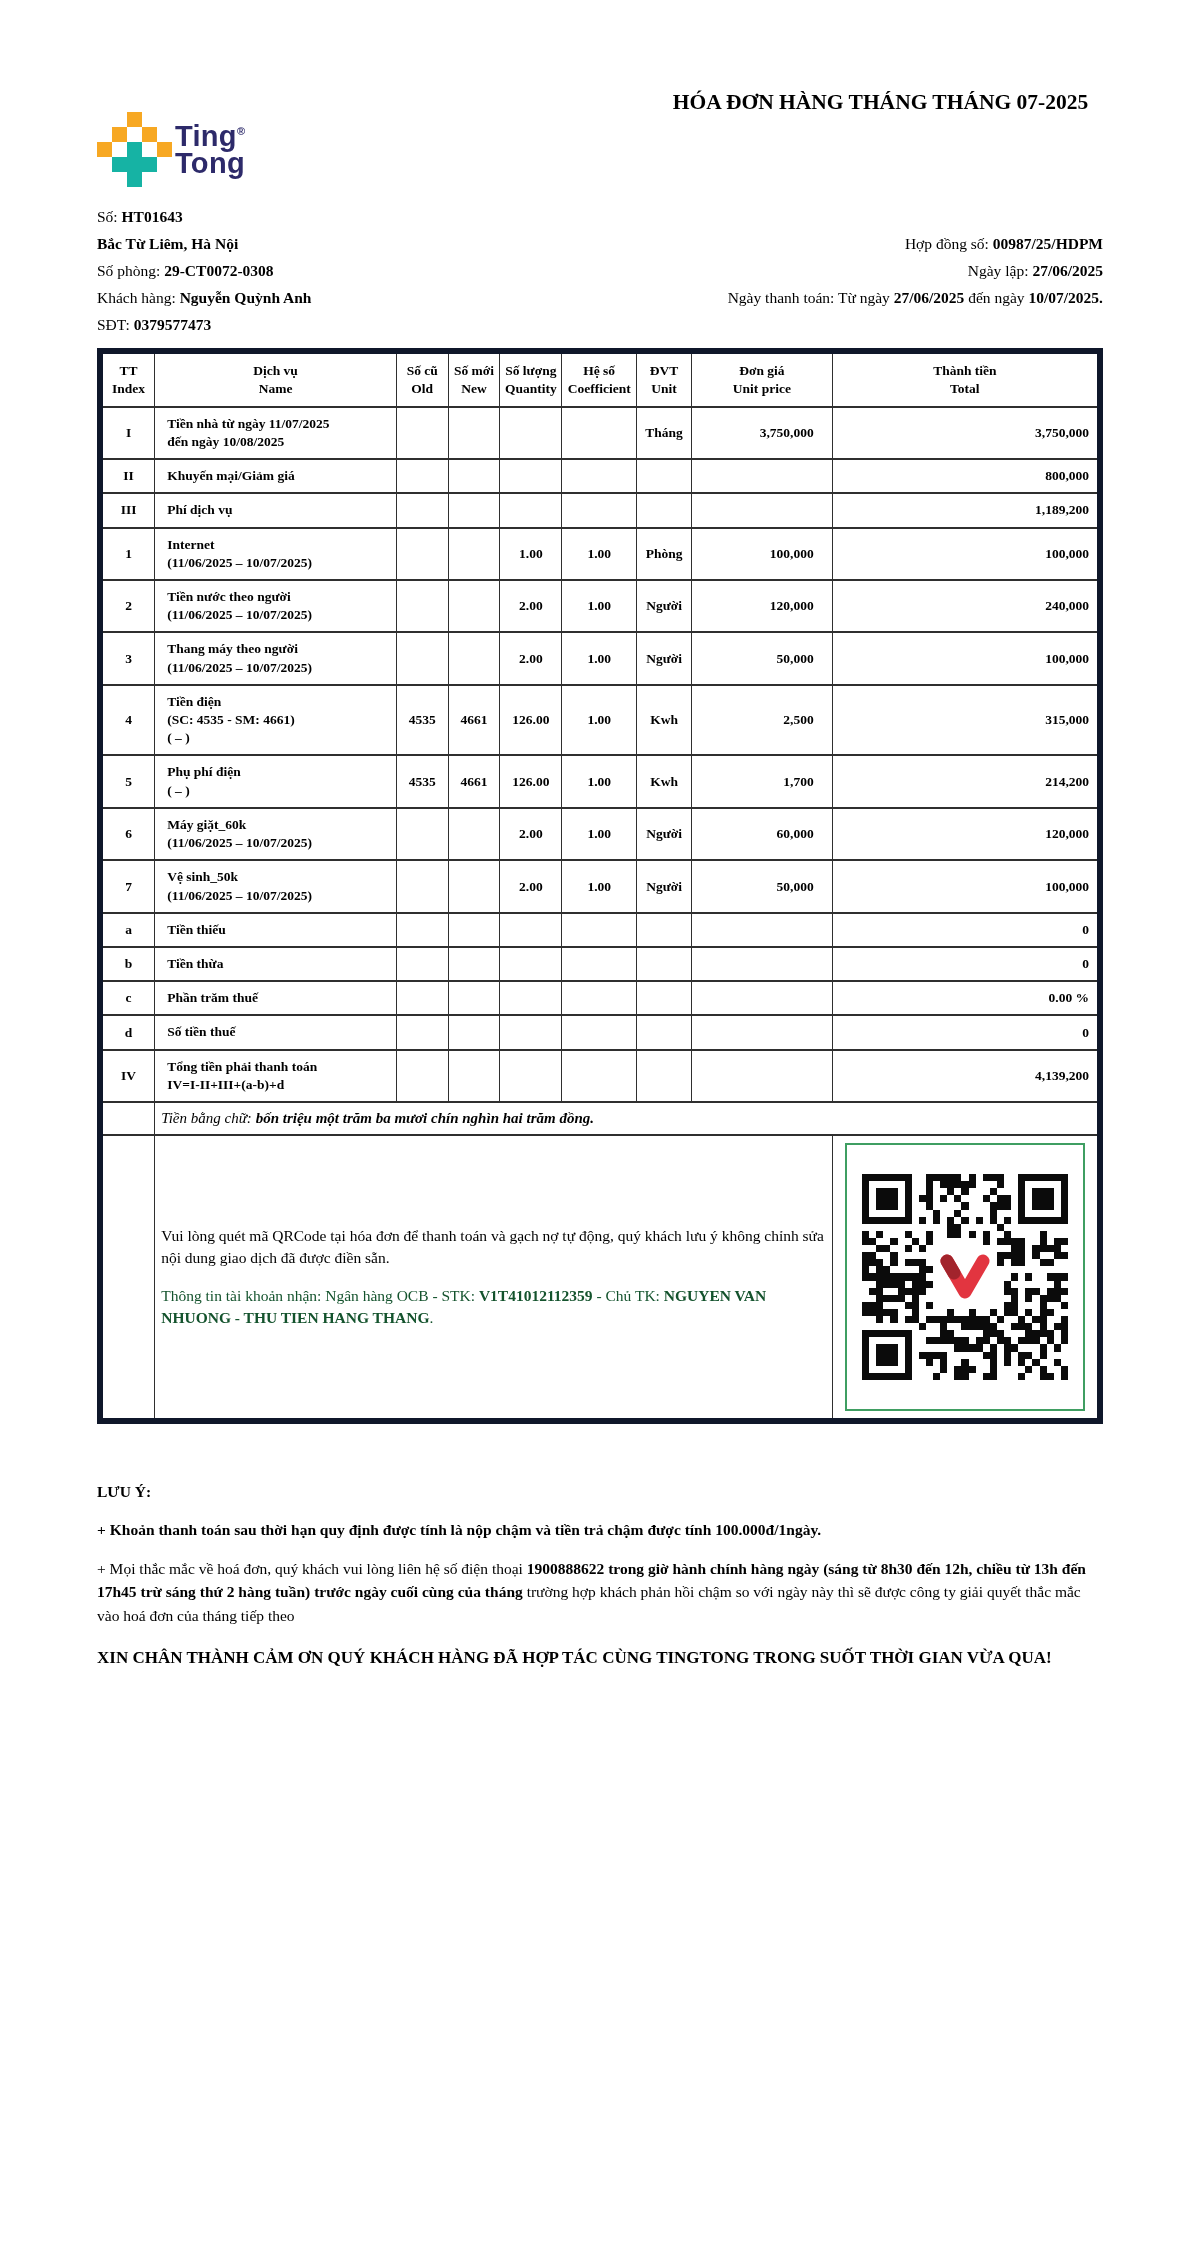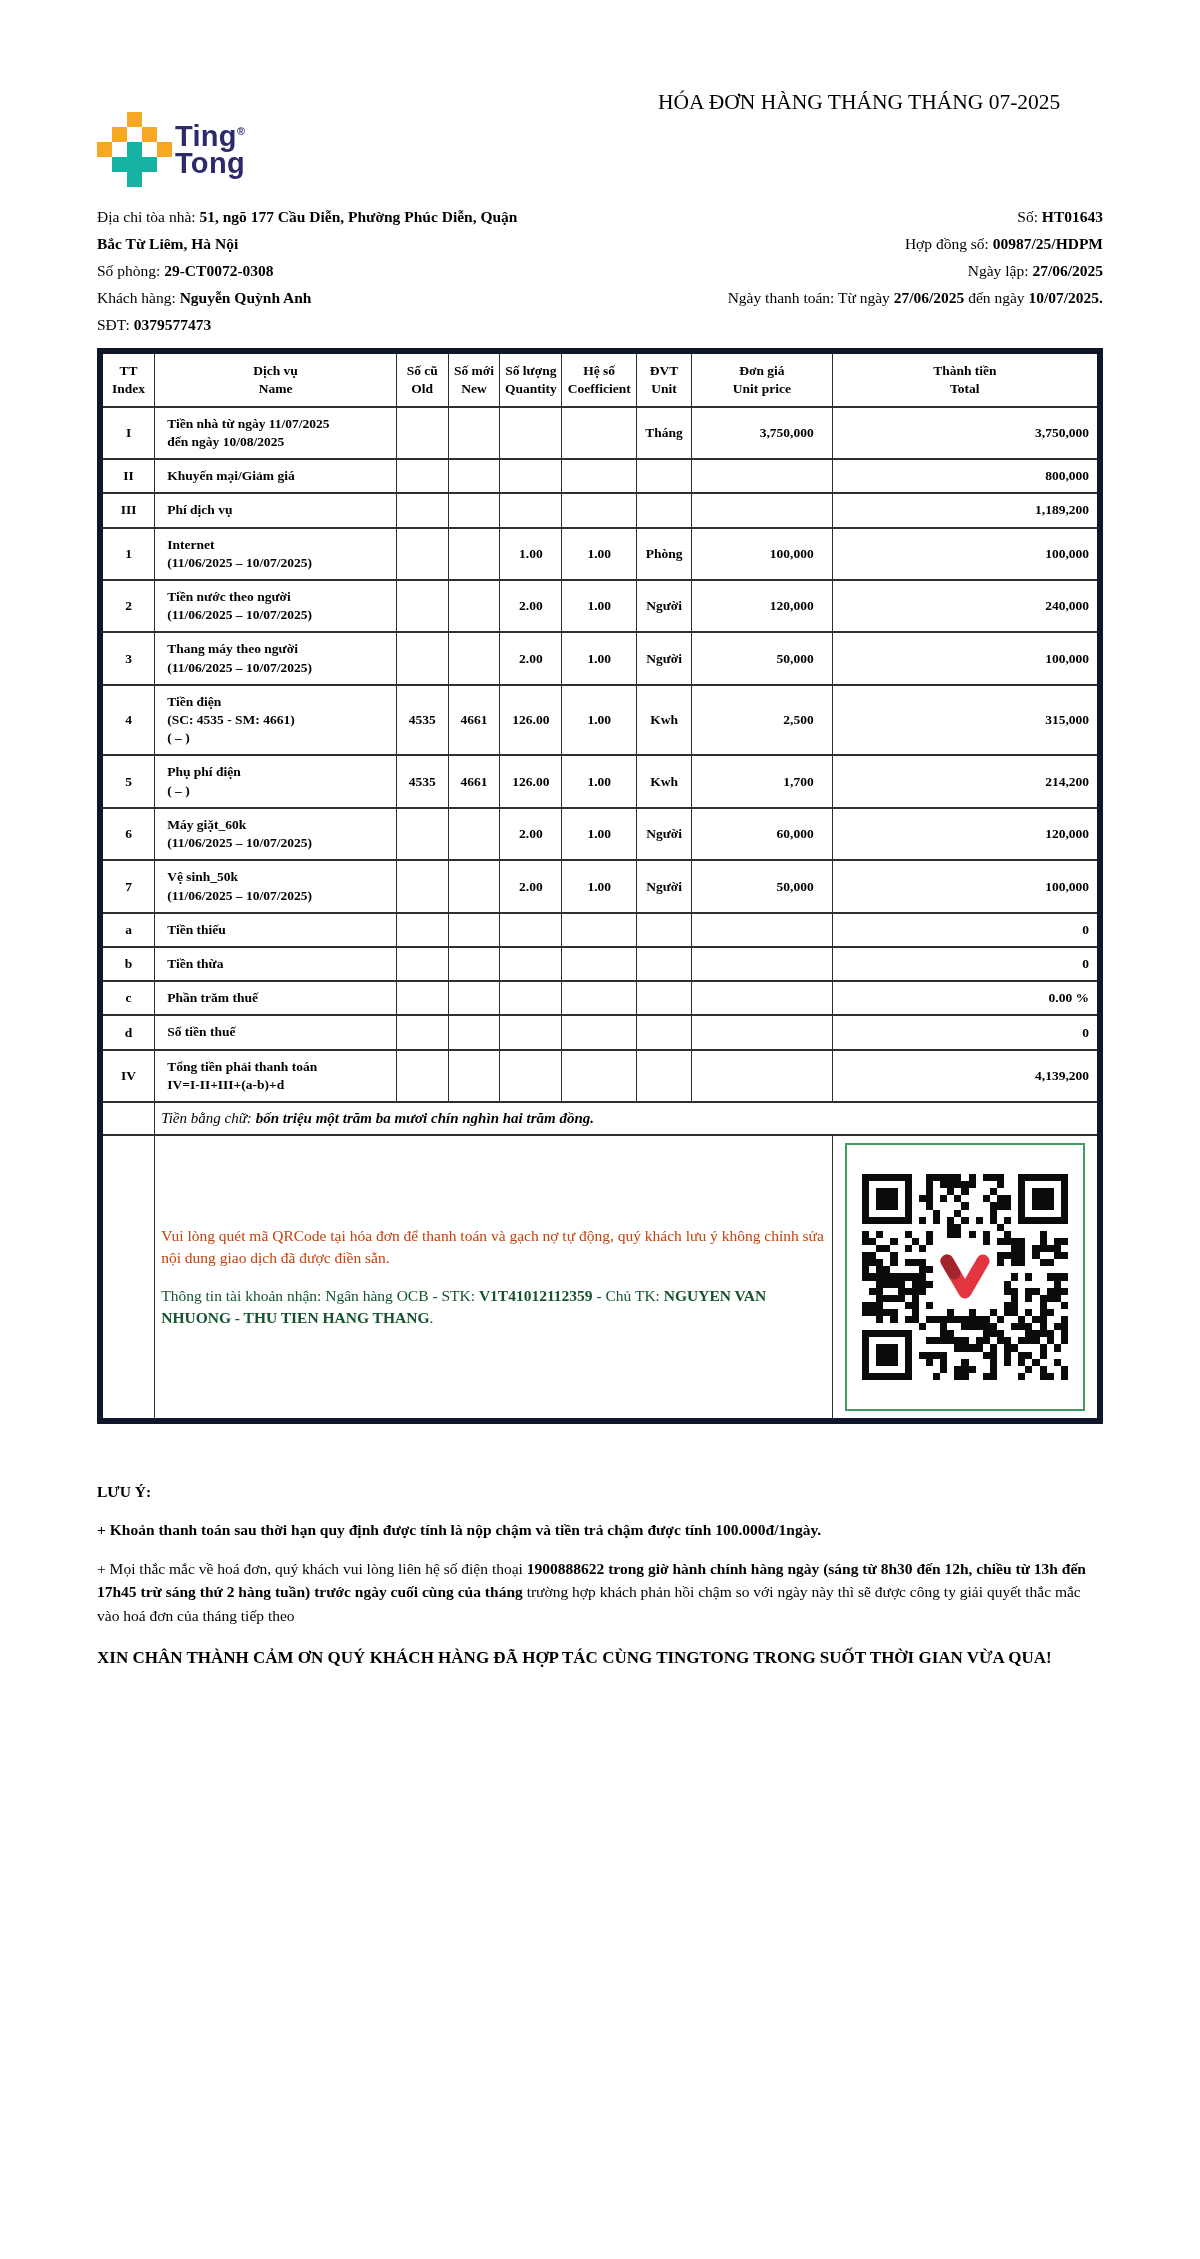--- a/index.html
+++ b/index.html
@@ -12,42 +12,42 @@
   .b{font-weight:bold;}
   .i{font-style:italic;}
 
   
   .header{display:flex;justify-content:space-between;align-items:flex-start;}
   .brand{display:flex;gap:3px;align-items:flex-start;margin-top:24px;}
   .logo-icon{display:block;}
   .wordmark{font-family:"Liberation Sans","DejaVu Sans",sans-serif;font-weight:bold;
     color:#2d2a6a;font-size:29px;line-height:27px;letter-spacing:.3px;margin-top:6px;}
   .wordmark sup{font-size:11px;vertical-align:super;}
-  .title{width:445px;text-align:left;font-weight:normal;font-size:21.5px;line-height:1.32;}
+  .title{width:445px;text-align:center;font-weight:bold;font-size:21.5px;line-height:1.32;}
 
   
   .info{margin-top:16px;font-size:15.5px;}
   .info-row{display:flex;justify-content:space-between;line-height:27px;}
   .info-right{text-align:right;}
 
   
   table.inv{border-collapse:collapse;width:100%;margin-top:10px;
     font-size:13.5px;font-weight:bold;border:6px solid #0f172a;}
   .inv th,.inv td{border:1px solid #2f2f2f;border-top-width:2px;border-bottom-width:2px;
     padding:7px 6px;vertical-align:middle;}
   .inv th{text-align:center;line-height:1.32;padding:8px 2px;}
   td.idx{text-align:center;}
   td.name{text-align:left;padding-left:12px;line-height:1.35;margin-top:20px;}
   td.c{text-align:center;}
   td.price{text-align:right;padding-right:18px;}
   td.total{text-align:right;padding-right:8px;}
 
   .words{font-weight:normal;font-size:15px;padding:12px 10px 12px 14px;}
   .qr-text-cell{font-weight:normal;font-size:15.5px;padding:10px 40px 10px 48px;line-height:1.45;vertical-align:middle;}
-  .qr-text-cell p.red{color:#c2410c;margin:0 0 15px 0;}
+  .qr-text-cell p.red{color:#000000;margin:0 0 15px 0;}
   .qr-text-cell p.account{margin:0;color:#14532d;}
   .qr-cell{padding:9px 0;font-weight:normal;}
   .qr-box{width:236px;height:264px;border:2px solid #3f9e62;margin:0 auto;position:relative;
     display:flex;align-items:center;justify-content:center;background:#fff;}
   .qr-holder svg{display:block;}
   .v-logo{position:absolute;left:50%;top:50%;transform:translate(-50%,-50%);}
 
   
   .notes{margin-top:56px;font-size:15.5px;}
   .notes-h{line-height:1.5;}
@@ -80,21 +80,20 @@
       <div class="wordmark">
         <div class="wm-line"><span>Ting</span><sup>®</sup></div>
         <div class="wm-line">Tong</div>
       </div>
     </div>
     <div class="title">HÓA ĐƠN HÀNG THÁNG THÁNG 07-2025</div>
   </div>
 
   <div class="info" id="info">
       <div class="info-row">
-        <div class="info-left"><span>Địa chỉ tòa nhà: </span><span class="b">51, ngõ 177 Cầu Diễn, Phường Phúc Diễn, Quận</span></div>
         <div class="info-right"><span>Số: </span><span class="b">HT01643</span></div>
       </div>
       <div class="info-row">
         <div class="info-left"><span class="b">Bắc Từ Liêm, Hà Nội</span></div>
         <div class="info-right"><span>Hợp đồng số: </span><span class="b">00987/25/HDPM</span></div>
       </div>
       <div class="info-row">
         <div class="info-left"><span>Số phòng: </span><span class="b">29-CT0072-0308</span></div>
         <div class="info-right"><span>Ngày lập: </span><span class="b">27/06/2025</span></div>
       </div>

